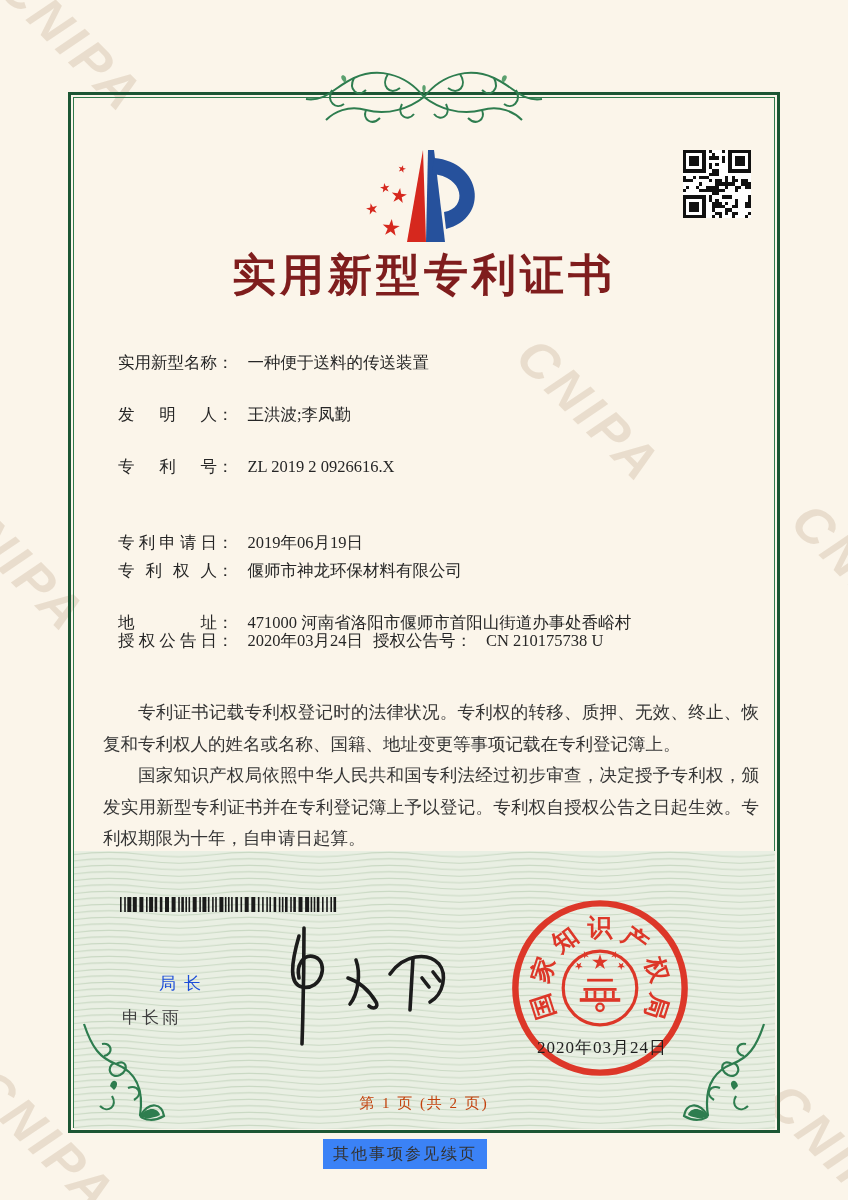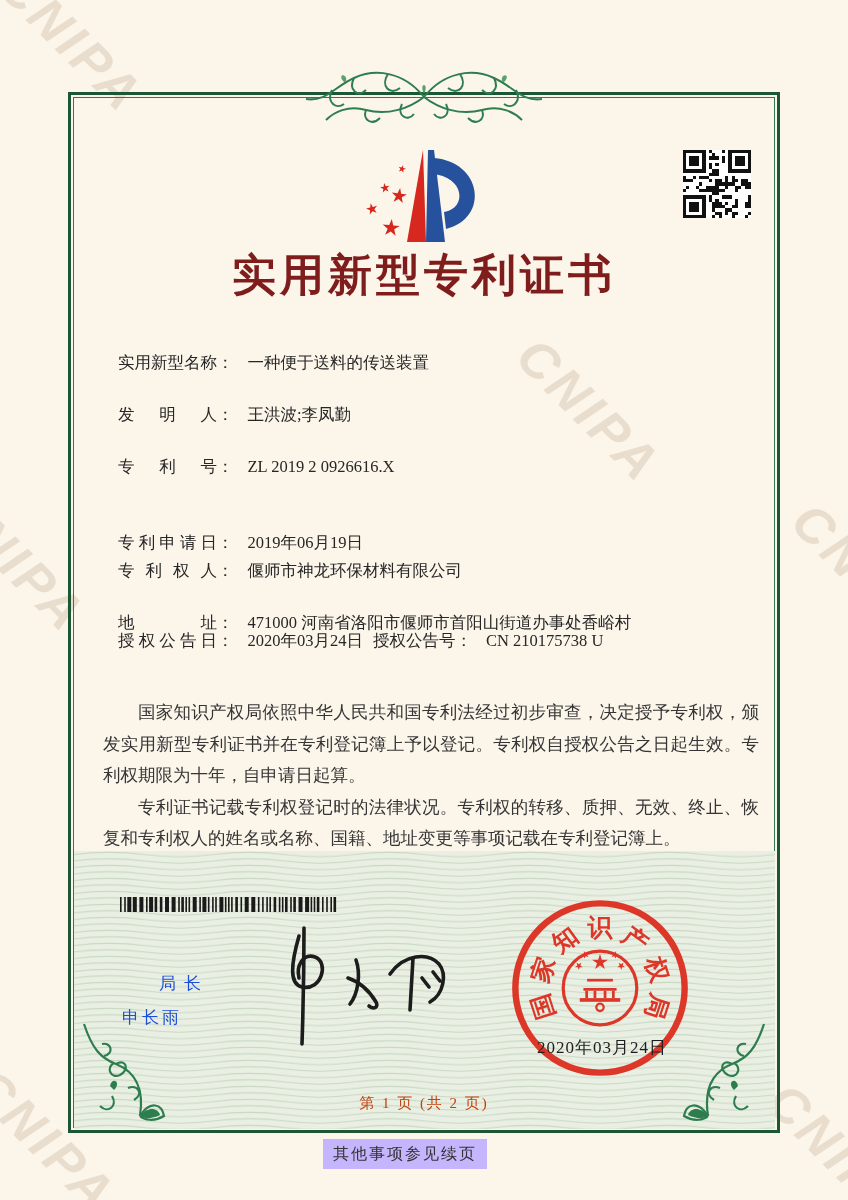--- a/index.html
+++ b/index.html
@@ -42,34 +42,34 @@
   .flabel{display:inline-block;width:99px;text-align:justify;text-align-last:justify;}
   .fvalue{margin-left:14px;}
   .grant2{position:absolute;left:255px;top:0;}
   .body-text{
     position:absolute;left:103px;top:697px;width:656px;
     font-size:17.5px;line-height:31.5px;text-align:justify;color:#353535;
   }
   .body-text p{margin:0;text-indent:2em;}
   .barcode{position:absolute;left:120px;top:897px;width:218px;height:15px;}
   .sig-title{position:absolute;left:122px;top:972px;font-size:17px;letter-spacing:8px;color:#1d4ed8;margin-left:37px;}
-  .sig-name{position:absolute;left:122px;top:1006px;font-size:17px;letter-spacing:3px;color:#1d4ed8;}
+  .sig-name{position:absolute;left:122px;top:1006px;font-size:17px;letter-spacing:3px;color:#404040;}
   .autograph{position:absolute;left:252px;top:922px;width:205px;height:128px;}
   .seal{position:absolute;left:508px;top:896px;width:184px;height:184px;z-index:4;opacity:.93;}
   .seal-date{
     position:absolute;left:514px;top:1036px;width:176px;text-align:center;
     font-size:17px;letter-spacing:1px;color:#1e1e1e;z-index:5;
   }
   .page-num{
     position:absolute;left:0;top:1094px;width:100%;text-align:center;
     font-size:15px;letter-spacing:2px;color:#c2410c;z-index:3;
   }
   .cont-note{
     position:absolute;left:323px;top:1139px;width:164px;height:30px;line-height:30px;
-    background:#c4b5fd;text-align:center;font-size:16px;letter-spacing:2px;color:#333;z-index:3;
+    background:#3b82f6;text-align:center;font-size:16px;letter-spacing:2px;color:#333;z-index:3;
   }
   .ornament{position:absolute;z-index:3;}
 </style>
 </head>
 <body>
 
 <span class="wm" style="left:-18px;top:10px">CNIPA</span>
 <span class="wm" style="left:500px;top:380px">CNIPA</span>
 <span class="wm" style="left:-75px;top:530px">CNIPA</span>
 <span class="wm" style="left:775px;top:545px">CNIPA</span>
@@ -316,22 +316,22 @@
     <span class="flabel">地址</span><span>：</span><span class="fvalue">471000 河南省洛阳市偃师市首阳山街道办事处香峪村</span>
   </div>
   <div class="field-row" style="top:630px;width:640px">
     <span class="flabel">授权公告日</span><span>：</span><span class="fvalue">2020年03月24日</span>
     <span class="grant2">
       <span>授权公告号</span><span>：</span><span class="fvalue">CN 210175738 U</span>
     </span>
   </div>
 
   <div class="body-text">
+    <p>专利证书记载专利权登记时的法律状况。专利权的转移、质押、无效、终止、恢复和专利权人的姓名或名称、国籍、地址变更等事项记载在专利登记簿上。</p>
     <p>国家知识产权局依照中华人民共和国专利法经过初步审查，决定授予专利权，颁发实用新型专利证书并在专利登记簿上予以登记。专利权自授权公告之日起生效。专利权期限为十年，自申请日起算。</p>
-    <p>专利证书记载专利权登记时的法律状况。专利权的转移、质押、无效、终止、恢复和专利权人的姓名或名称、国籍、地址变更等事项记载在专利登记簿上。</p>
   </div>
 
   <svg class="barcode" viewBox="0 0 218 15" preserveAspectRatio="none">
     <g id="bc-bars" fill="#1a1a1a">
         <rect x="0" y="0" width="1.6" height="15"></rect>
         <rect x="4.2" y="0" width="1.6" height="15"></rect>
         <rect x="7.300000000000001" y="0" width="4" height="15"></rect>
         <rect x="12.8" y="0" width="4" height="15"></rect>
         <rect x="19.4" y="0" width="4" height="15"></rect>
         <rect x="26" y="0" width="1.6" height="15"></rect>

